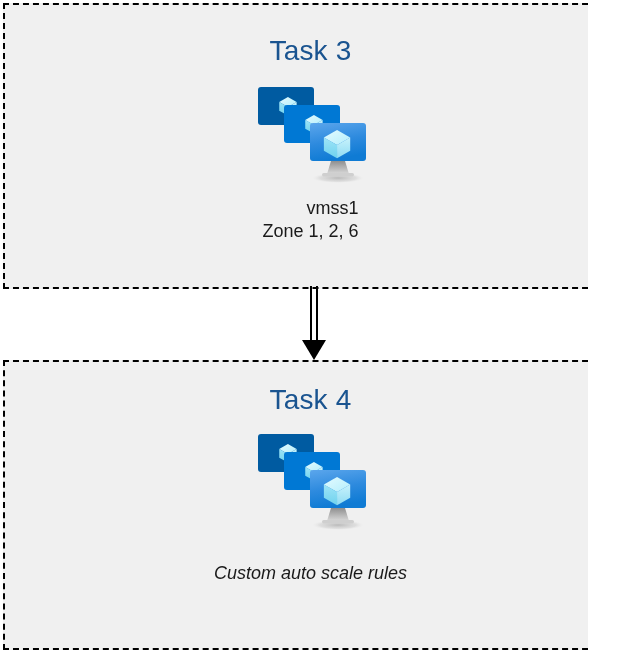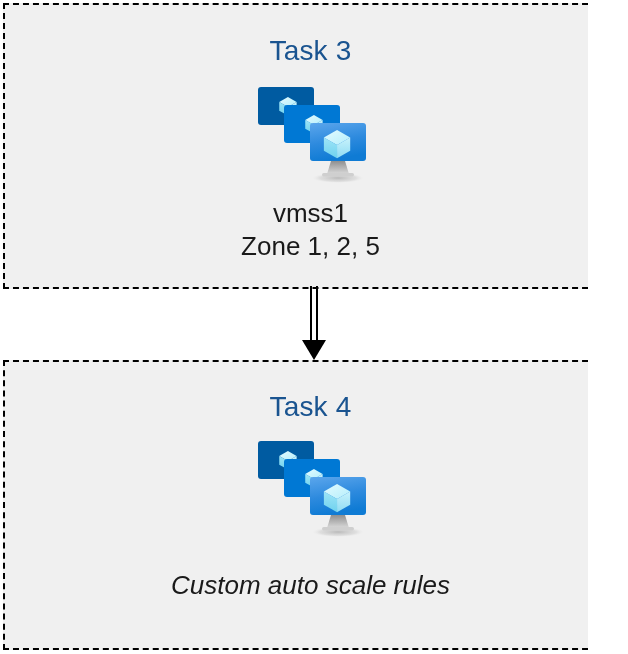--- a/index.html
+++ b/index.html
@@ -46,27 +46,27 @@
   .task-heading {
     font-size: 28px;
     font-weight: 400;
     color: #1a5490;
     letter-spacing: 0.2px;
     text-align: center;
     line-height: 1;
     user-select: none;
   }
   #box-task3 .task-heading { margin-top: 32px; }
-  #box-task4 .task-heading { margin-top: 31px; }
+  #box-task4 .task-heading { margin-top: 24px; }
 
   .task-caption {
-    font-size: 26px;
+    font-size: 18px;
     font-weight: 400;
     color: #1a1a1a;
-    text-align: center;
+    text-align: right;
     line-height: 1.25;
     user-select: none;
   }
   .task-caption .cap-line { display: block; }
 
   
   .vmss-icon {
     display: block;
   }
   #icon-task3 { margin-top: 16px; }
@@ -151,21 +151,21 @@
         <g transform="translate(70,49) scale(0.94)">
           <path d="M16 0 L30 8 L16 16 L2 8 Z" fill="url(#cubeTopA)"></path>
           <path d="M2 8 L16 16 L16 30 L2 22 Z" fill="url(#cubeLeftA)"></path>
           <path d="M30 8 L30 22 L16 30 L16 16 Z" fill="url(#cubeRightA)"></path>
         </g>
       </g>
     </svg>
 
     <div class="task-caption">
       <span class="cap-line">vmss1</span>
-      <span class="cap-line">Zone 1, 2, 5</span>
+      <span class="cap-line">Zone 1, 2, 6</span>
     </div>
   </div>
 
   <svg id="connector" width="36" height="76" viewBox="0 0 36 76" aria-hidden="true">
 
     <line x1="15" y1="0" x2="15" y2="56" stroke="#000000" stroke-width="2"></line>
     <line x1="21" y1="0" x2="21" y2="56" stroke="#000000" stroke-width="2"></line>
 
     <path d="M6 54 L30 54 L18 74 Z" fill="#000000"></path>
   </svg>

